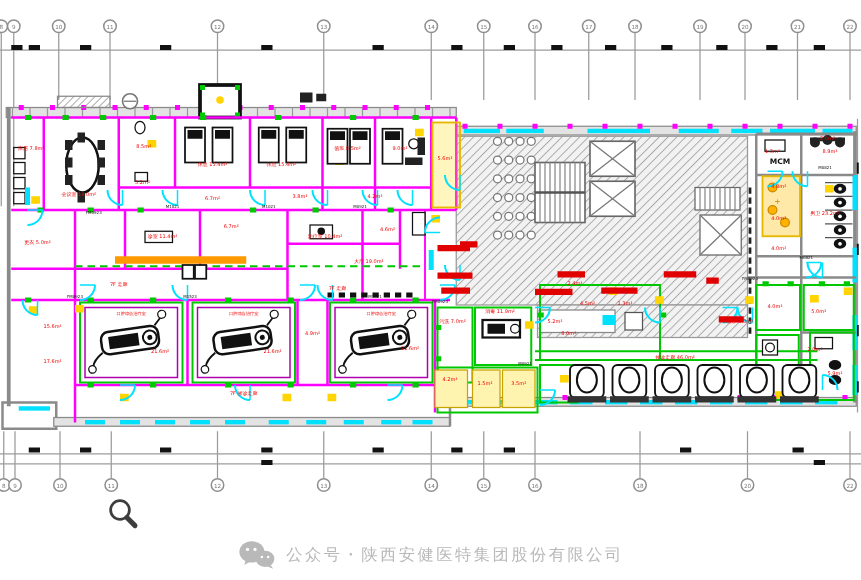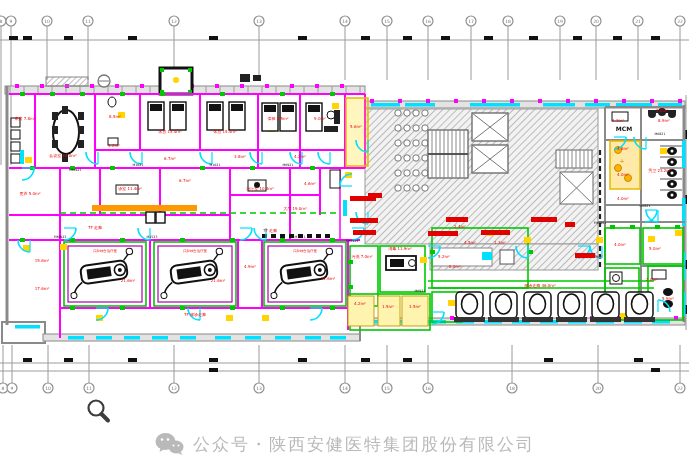--- a/index.html
+++ b/index.html
@@ -1,21 +1,21 @@
 <!DOCTYPE html>
 <html><head>
 <meta charset="utf-8">
 <style>
   html,body{margin:0;padding:0;background:#fff;}
   .canvas{position:relative;width:689px;height:464px;background:#ffffff;overflow:hidden;
           font-family:"DejaVu Sans","Liberation Sans",sans-serif;}
   svg text{font-family:"DejaVu Sans","Liberation Sans",sans-serif;}
   .watermark{position:absolute;left:50%;bottom:8px;transform:translateX(-50%);
              display:flex;align-items:center;gap:9px;color:#b9b9b9;
-             font-size:17px;letter-spacing:2px;white-space:nowrap;}
+             font-size:13px;letter-spacing:2px;white-space:nowrap;}
   .watermark .wm-text{color:#b9b9b9;}
 </style>
 </head>
 <body>
 
 <div class="canvas">
 
   <svg id="plan" width="689" height="464" viewBox="0 0 689 464">
     <defs>
       <pattern id="hatch" width="5" height="5" patternUnits="userSpaceOnUse" patternTransform="rotate(45)">

